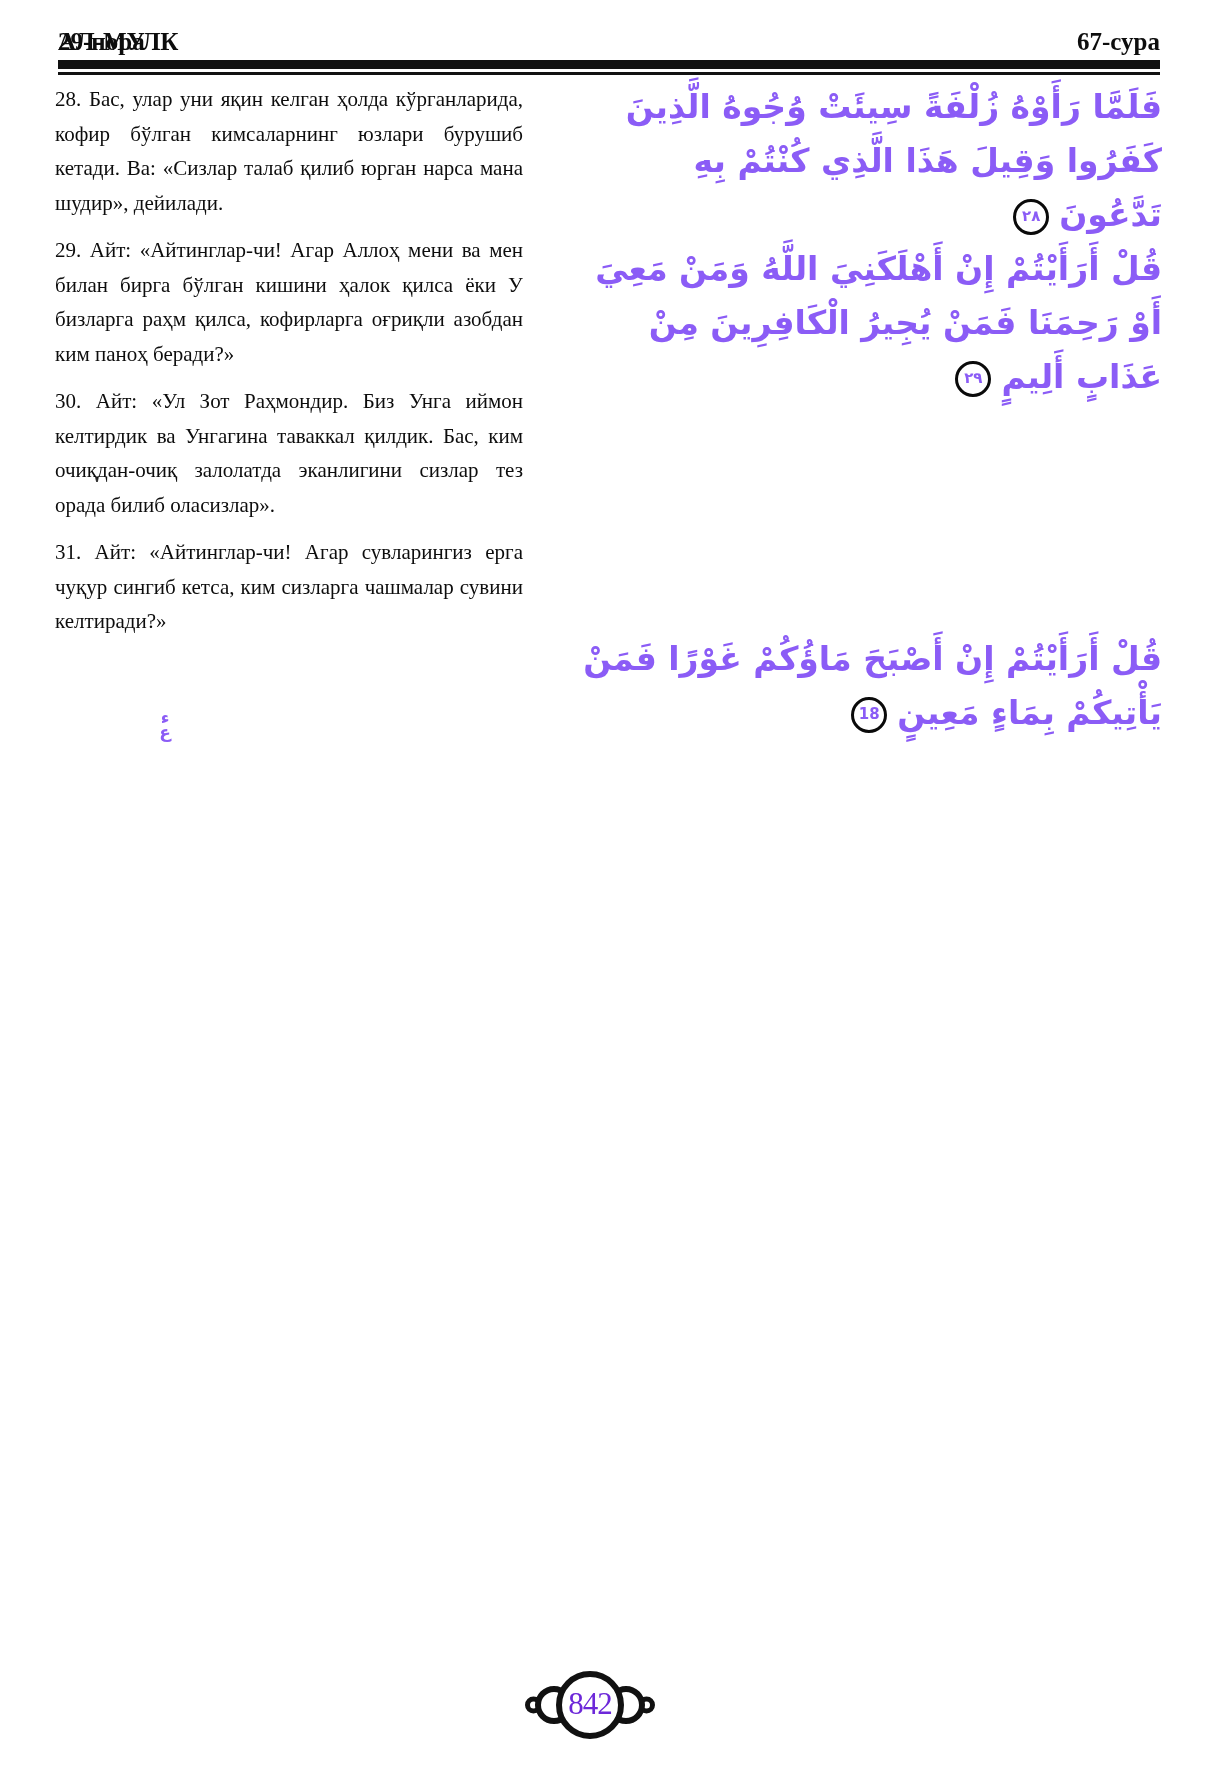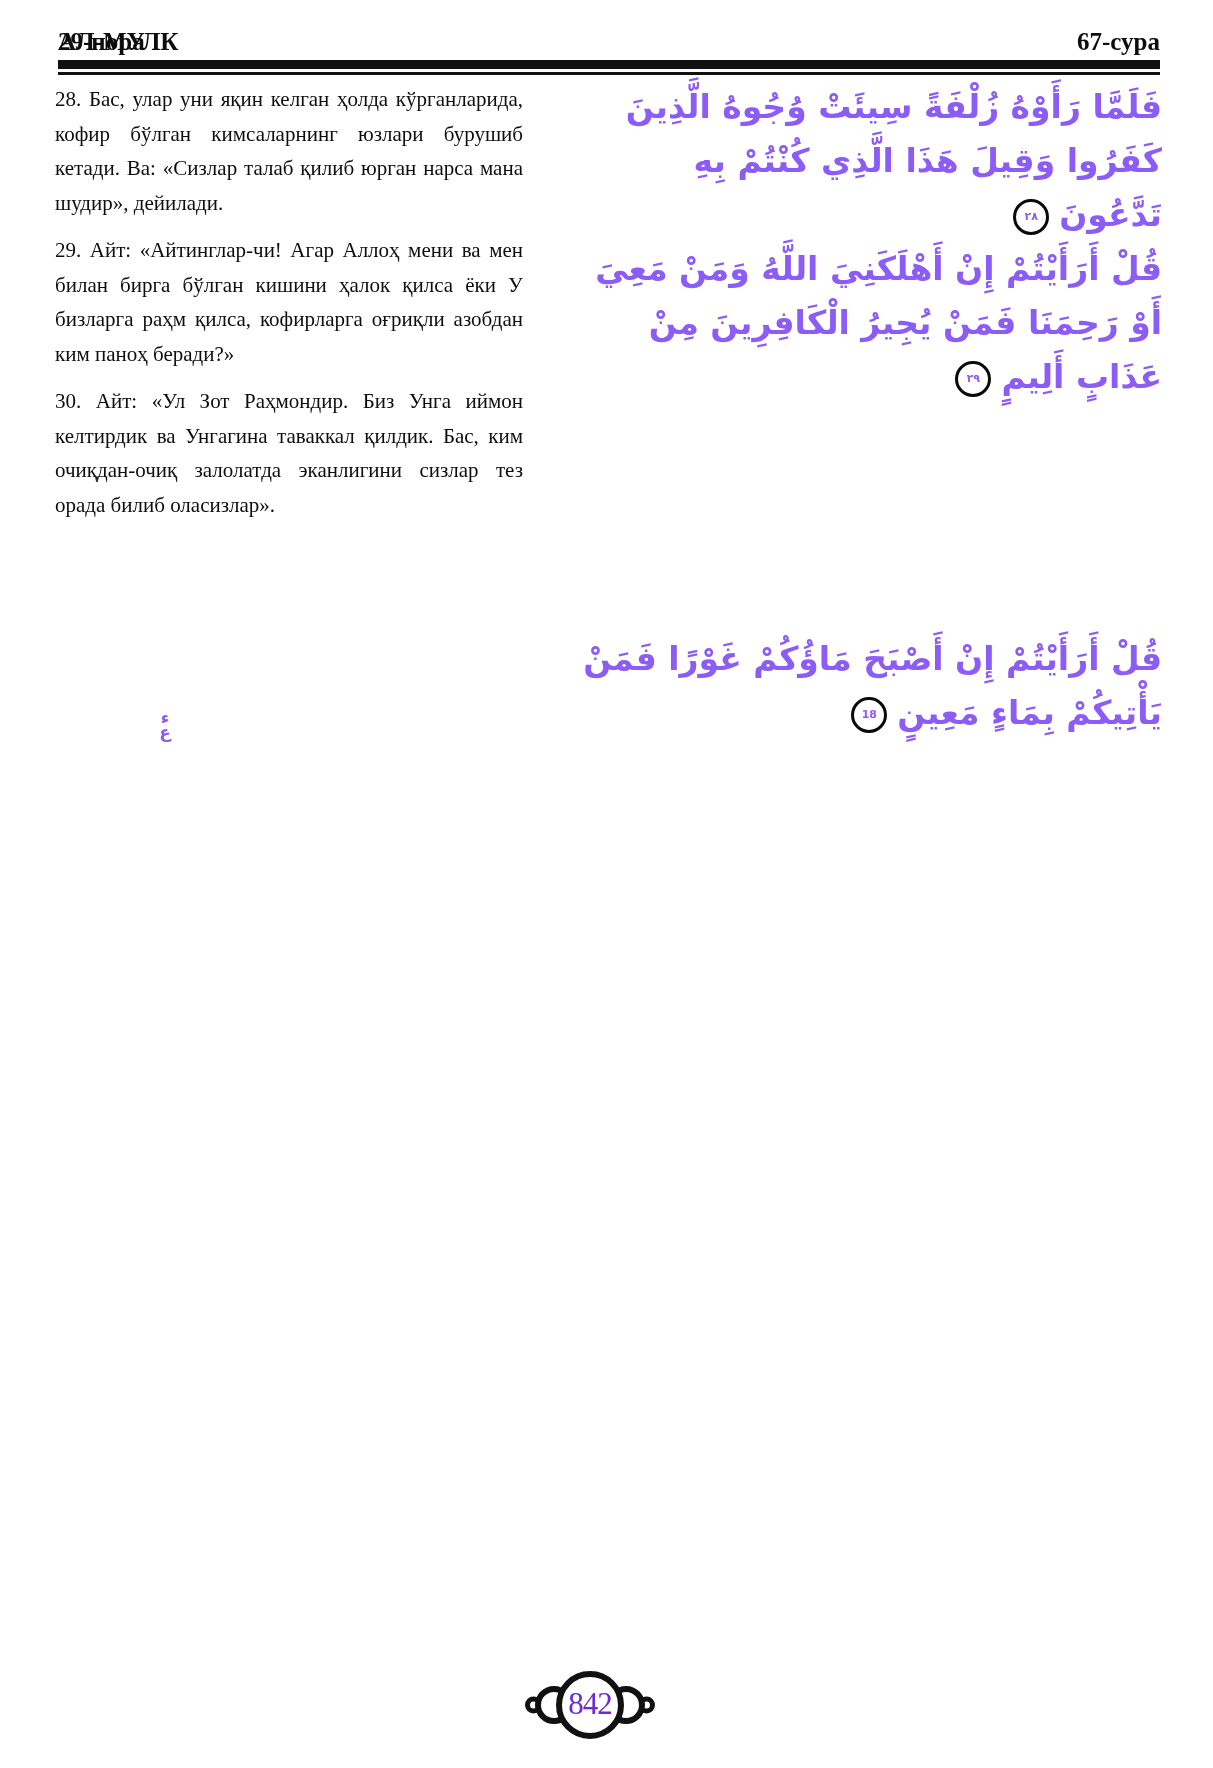--- a/index.html
+++ b/index.html
@@ -82,21 +82,21 @@
   .ayah-30 { top: 400px; }
   .ayah-31 { top: 632px; }
   .ayah-circle {
     display: inline-flex;
     align-items: center;
     justify-content: center;
     width: 30px;
     height: 30px;
     border: 3px solid #0a0a0a;
     border-radius: 50%;
-    font-size: 11px;
+    font-size: 15px;
     line-height: 1;
     margin: 0 10px;
     vertical-align: middle;
   }
   .margin-marker {
     position: absolute;
     left: -388px; 
     top: 78px;
     font-family: "DejaVu Sans", sans-serif;
     font-weight: bold;
@@ -171,20 +171,21 @@
     <span class="center">АЛ-МУЛК</span>
     <span class="right">67-сура</span>
   </div>
   <div class="rule-thick"></div>
   <div class="rule-thin"></div>
 
   <div class="col-uzbek">
     <p>28. Бас, улар уни яқин келган ҳолда кўрганларида, кофир бўлган кимсаларнинг юзлари бурушиб кетади. Ва: «Сизлар талаб қилиб юрган нарса мана шудир», дейилади.</p>
     <p>29. Айт: «Айтинглар-чи! Агар Аллоҳ мени ва мен билан бирга бўлган кишини ҳалок қилса ёки У бизларга раҳм қилса, кофирларга оғриқли азобдан ким паноҳ беради?»</p>
     <p>30. Айт: «Ул Зот Раҳмондир. Биз Унга иймон келтирдик ва Унгагина таваккал қилдик. Бас, ким очиқдан-очиқ залолатда эканлигини сизлар тез орада билиб оласизлар».</p>
+    <p>31. Айт: «Айтинглар-чи! Агар сувларингиз ерга чуқур сингиб кетса, ким сизларга чашмалар сувини келтиради?»</p>
   </div>
 
   <div class="col-arabic">
 
     <div class="ayah ayah-28"><span>فَلَمَّا رَأَوْهُ زُلْفَةً سِيئَتْ وُجُوهُ الَّذِينَ
 كَفَرُوا وَقِيلَ هَذَا الَّذِي كُنْتُمْ بِهِ
 تَدَّعُونَ</span><span class="ayah-circle">٢٨</span></div>
 
     <div class="ayah ayah-29"><span>قُلْ أَرَأَيْتُمْ إِنْ أَهْلَكَنِيَ اللَّهُ وَمَنْ مَعِيَ
 أَوْ رَحِمَنَا فَمَنْ يُجِيرُ الْكَافِرِينَ مِنْ

